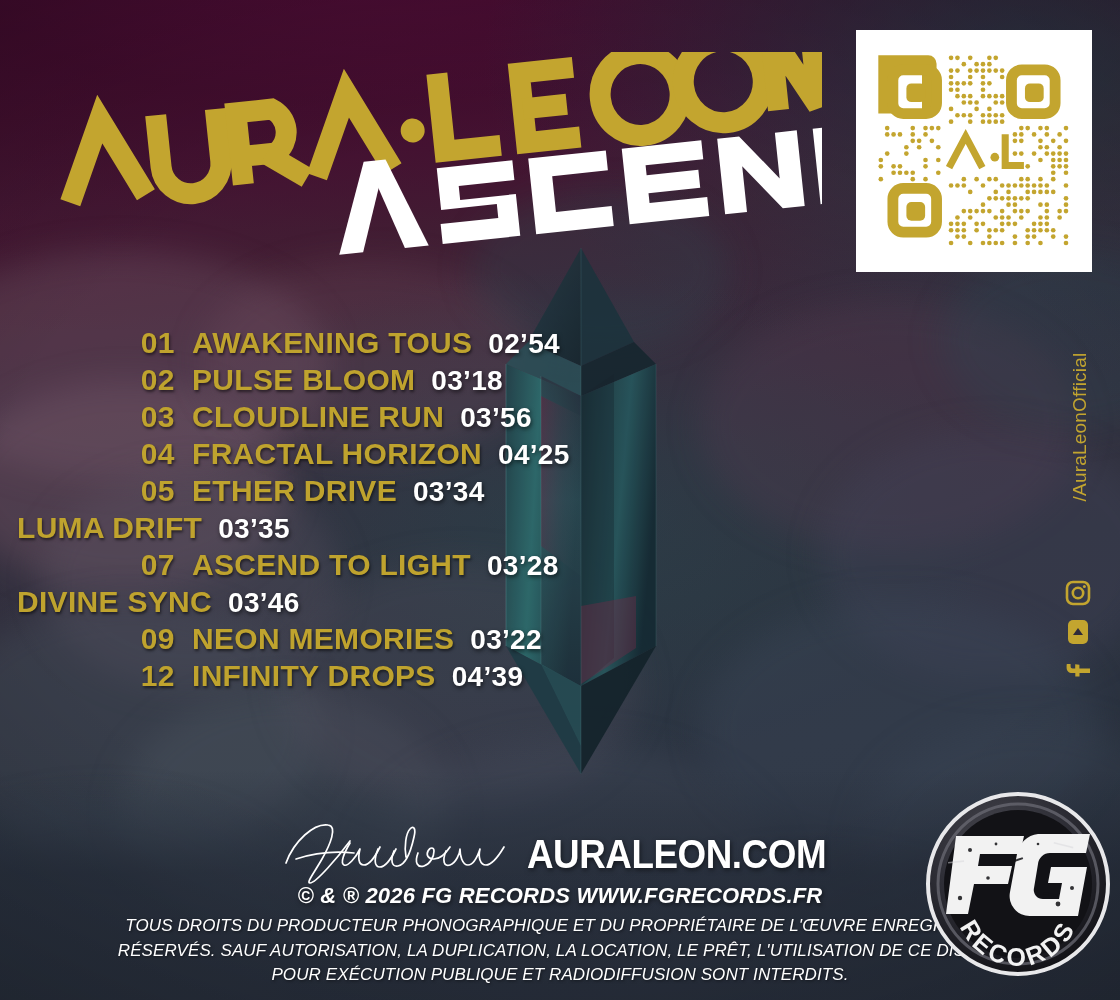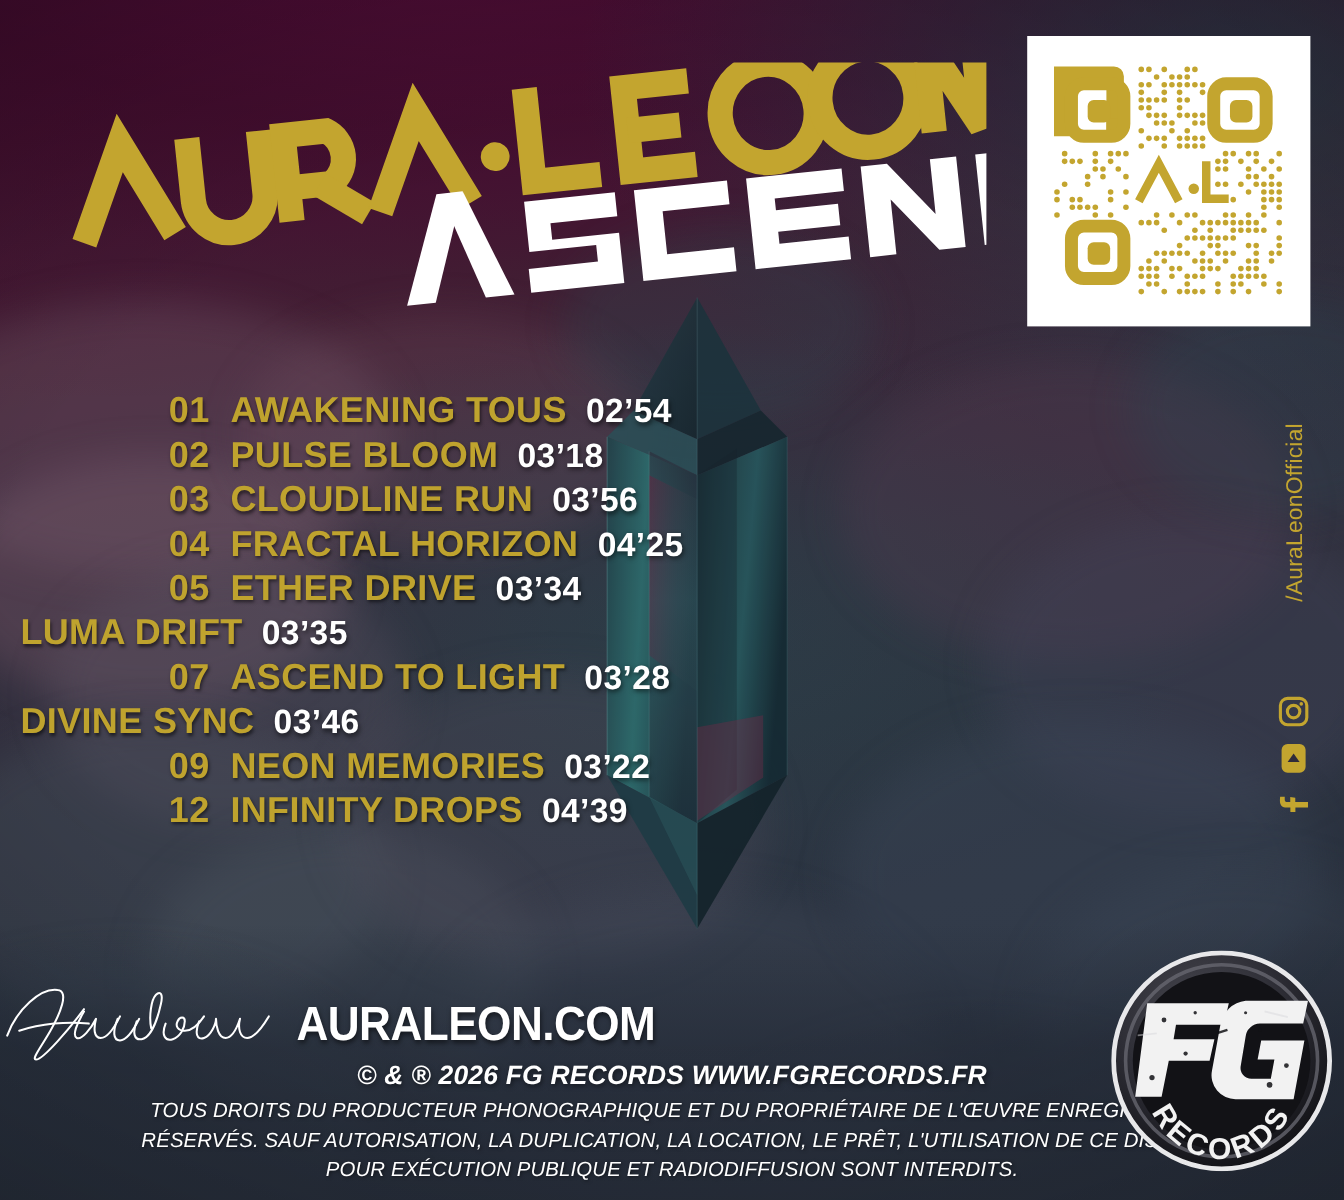--- a/index.html
+++ b/index.html
@@ -156,20 +156,21 @@
   .footer{
     position:absolute; left:0; bottom:12px; width:1120px;
     text-align:center;
     color:#ffffff;
   }
   .site-line{
     position:relative;
     height:54px;
     display:flex;
     align-items:center;
+    justify-content:center;
     gap:0px;
     margin-bottom:2px;
   }
   .signature{
     width:240px; height:66px; display:block;
     margin-right:-6px;
     margin-top:-4px;
   }
   .site-url{
     font-size:40px;

